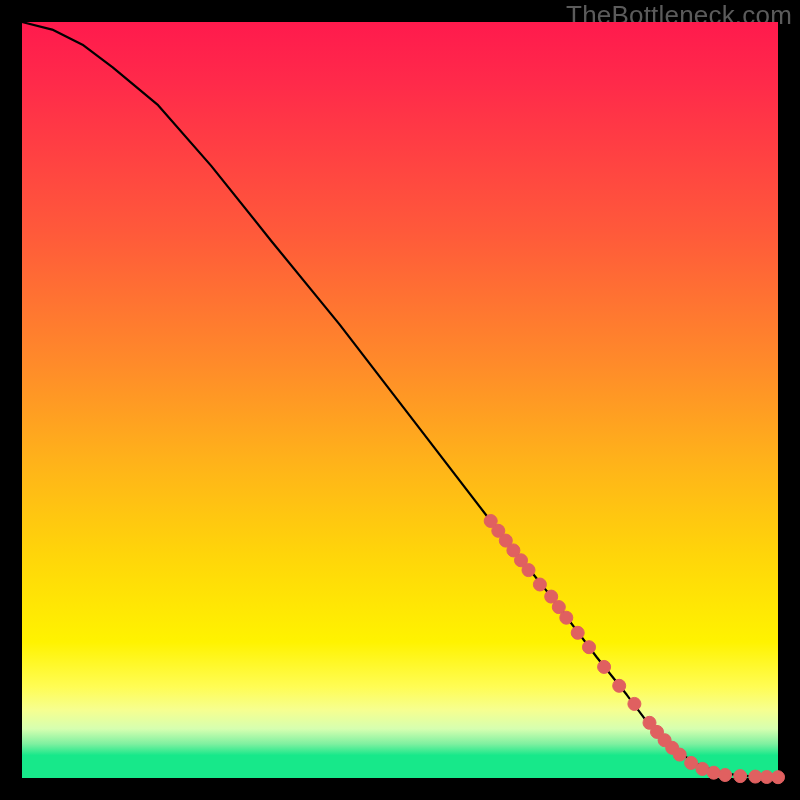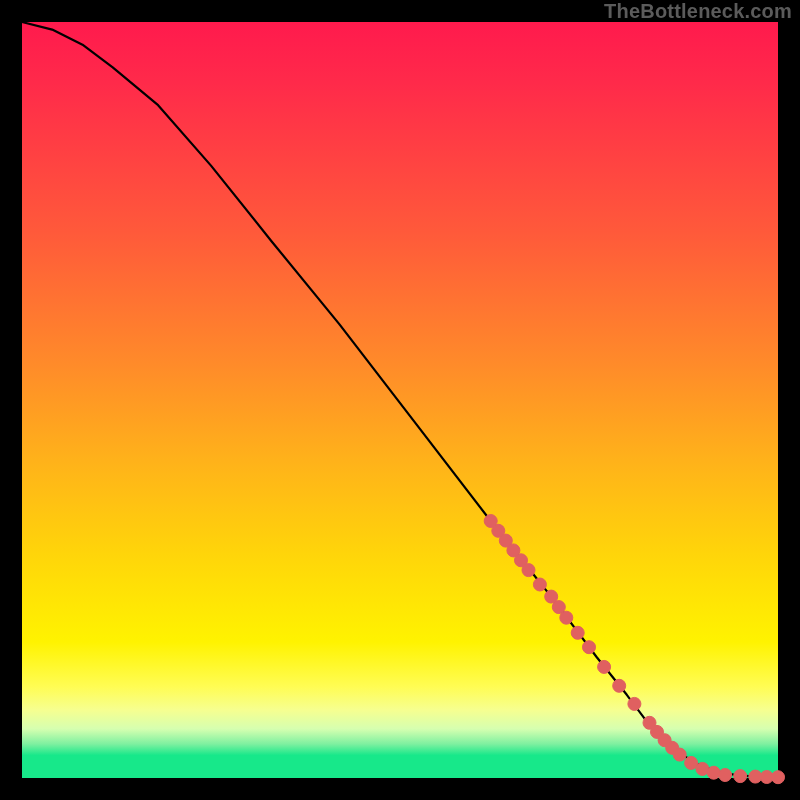--- a/index.html
+++ b/index.html
@@ -14,22 +14,22 @@
   .outer {
     position: relative;
     width: 800px;
     height: 800px;
     background: #000;
   }
   .watermark {
     position: absolute;
     top: 0;
     right: 8px;
-    font-size: 20px;
-    font-weight: 700;
+    font-size: 26px;
+    font-weight: 400;
     color: #5b5b5b;
     letter-spacing: 0.2px;
     user-select: none;
   }
   .plot {
     position: absolute;
     
     left: 22px;
     top: 22px;
     width: 756px;   

